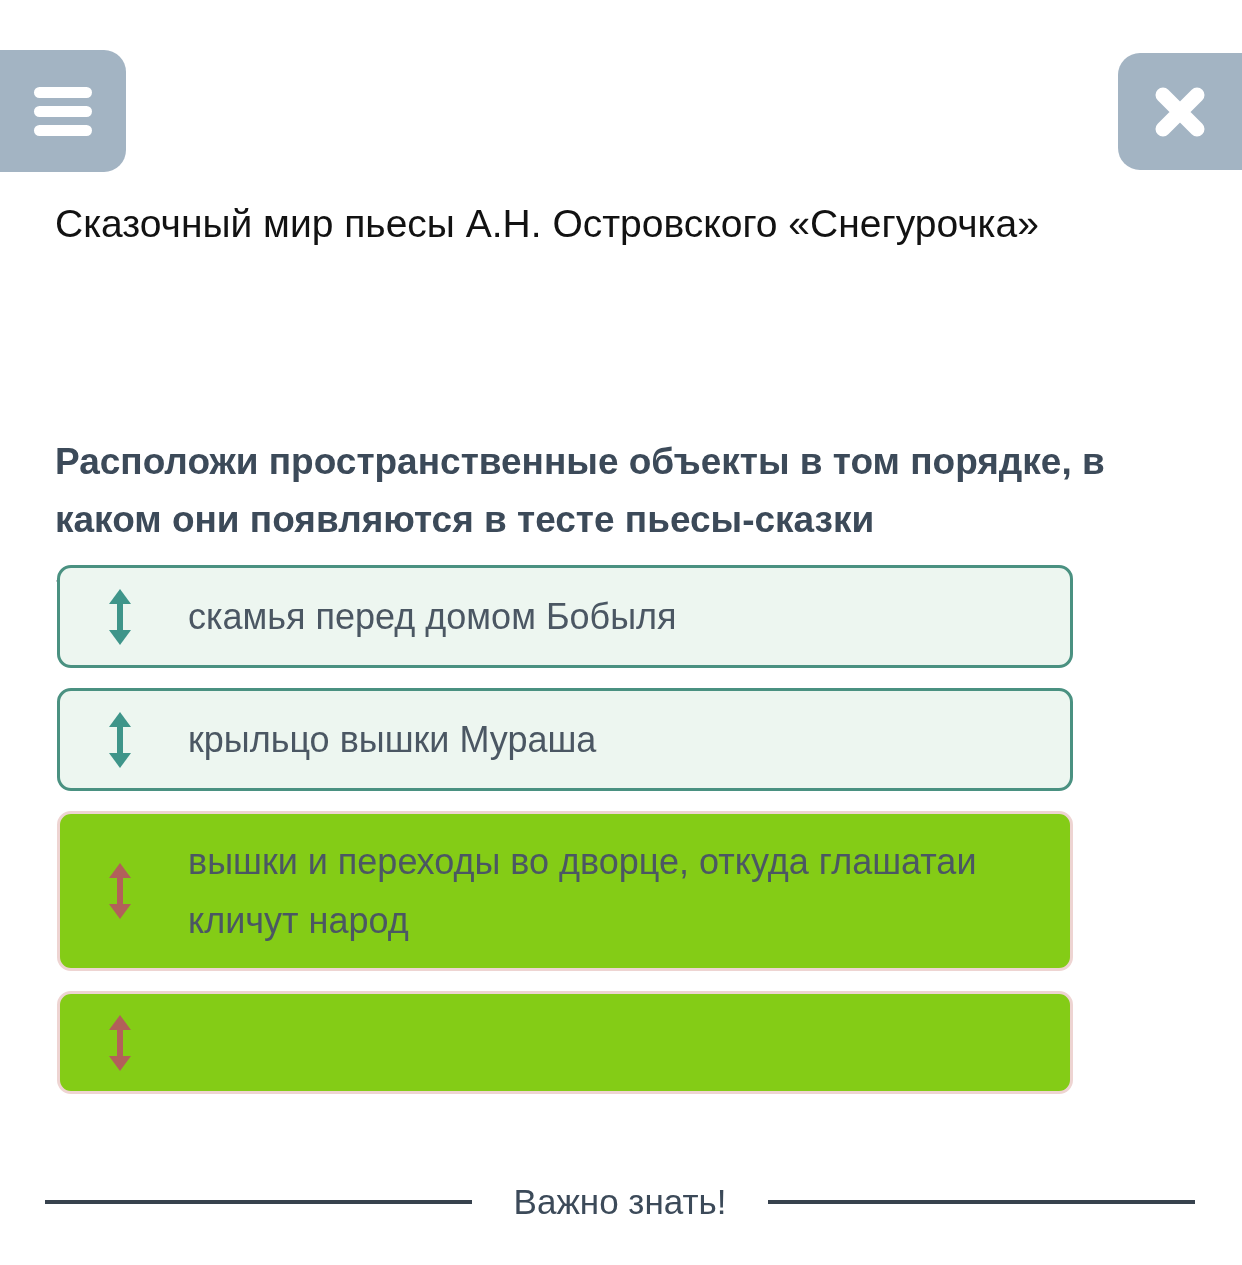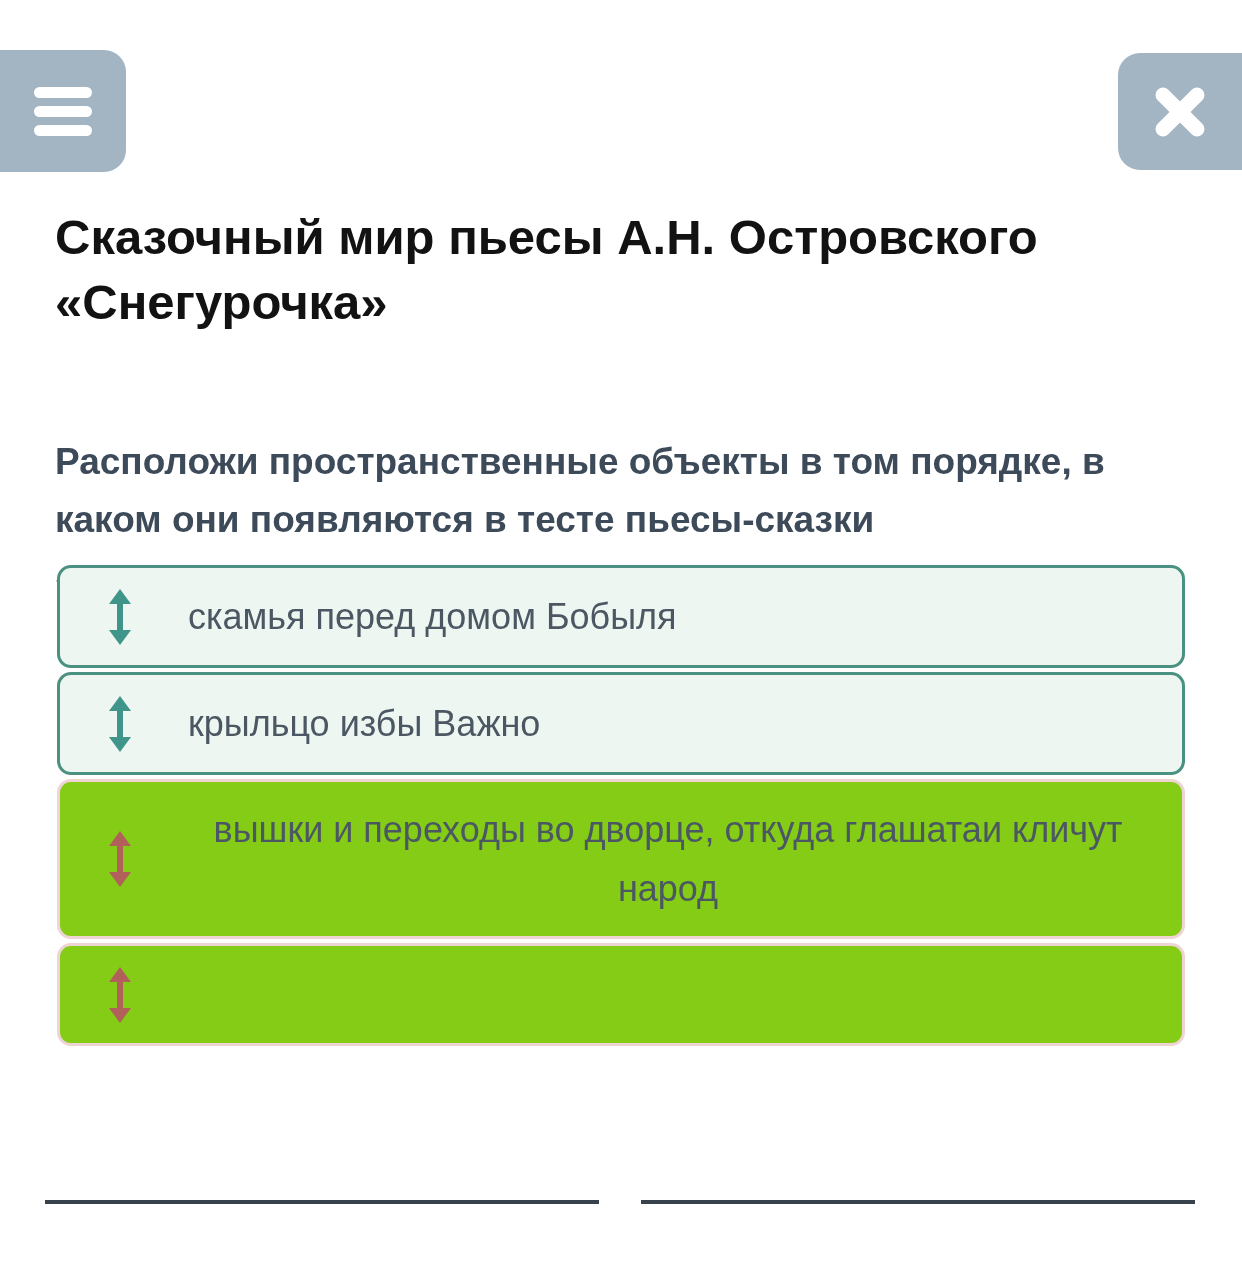--- a/index.html
+++ b/index.html
@@ -41,45 +41,44 @@
     border-radius: 22px 0 0 22px;
     cursor: pointer;
     display: flex; align-items: center; justify-content: center;
   }
 
   
   .page-title {
     position: absolute;
     left: 55px; top: 172px;
     width: 1105px;
-    font-size: 49px;
+    font-size: 39px;
     line-height: 1.32;
     color: #121212;
-    font-weight: 700;
+    font-weight: 400;
     letter-spacing: 0;
   }
   .task-text {
     position: absolute;
     left: 55px; top: 396px;
     width: 1085px;
     font-size: 37px;
     line-height: 1.58;
     font-weight: 700;
     color: #3c4a59;
   }
 
   
   .item-list {
     position: absolute;
     left: 57px; top: 565px;
-    width: 1128px;
+    width: 1016px;
     display: flex;
     flex-direction: column;
-    gap: 4px;
-    text-align: center;
+    gap: 20px;
   }
   .sort-item {
     box-sizing: border-box;
     width: 100%;
     min-height: 103px;
     border-radius: 14px;
     border: 3px solid transparent;
     display: flex;
     align-items: center;
     padding: 18px 34px 18px 48px;
@@ -164,21 +163,21 @@
     </div>
 
     <div class="sort-item" data-variant="green">
       <span class="drag-icon">
         <svg width="24" height="56" viewBox="0 0 24 56" fill="currentColor">
           <path d="M12 0 L23 15 H1 Z"></path>
           <rect x="9" y="13" width="6" height="30"></rect>
           <path d="M12 56 L23 41 H1 Z"></path>
         </svg>
       </span>
-      <span class="label">крыльцо избы Важно</span>
+      <span class="label">крыльцо вышки Мураша</span>
     </div>
 
     <div class="sort-item" data-variant="red">
       <span class="drag-icon">
         <svg width="24" height="56" viewBox="0 0 24 56" fill="currentColor">
           <path d="M12 0 L23 15 H1 Z"></path>
           <rect x="9" y="13" width="6" height="30"></rect>
           <path d="M12 56 L23 41 H1 Z"></path>
         </svg>
       </span>
@@ -192,16 +191,17 @@
           <rect x="9" y="13" width="6" height="30"></rect>
           <path d="M12 56 L23 41 H1 Z"></path>
         </svg>
       </span>
     </div>
 
   </div>
 
   <div class="footer-divider">
     <span class="line"></span>
+    <span class="caption">Важно знать!</span>
     <span class="line"></span>
   </div>
 
 </div>
 
 </body></html>

